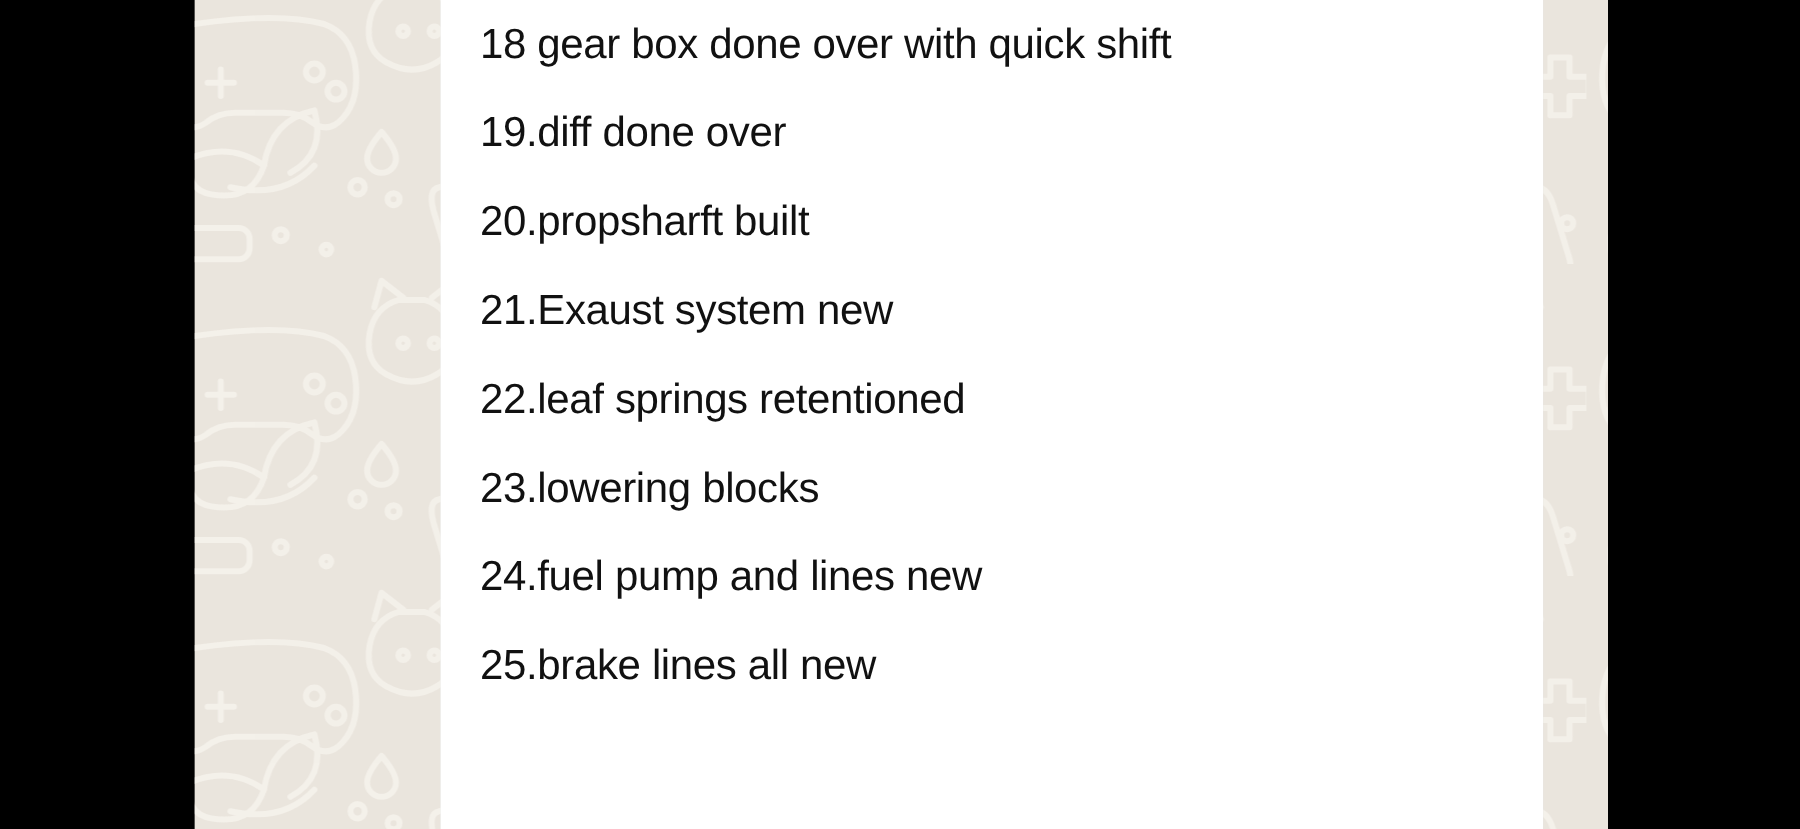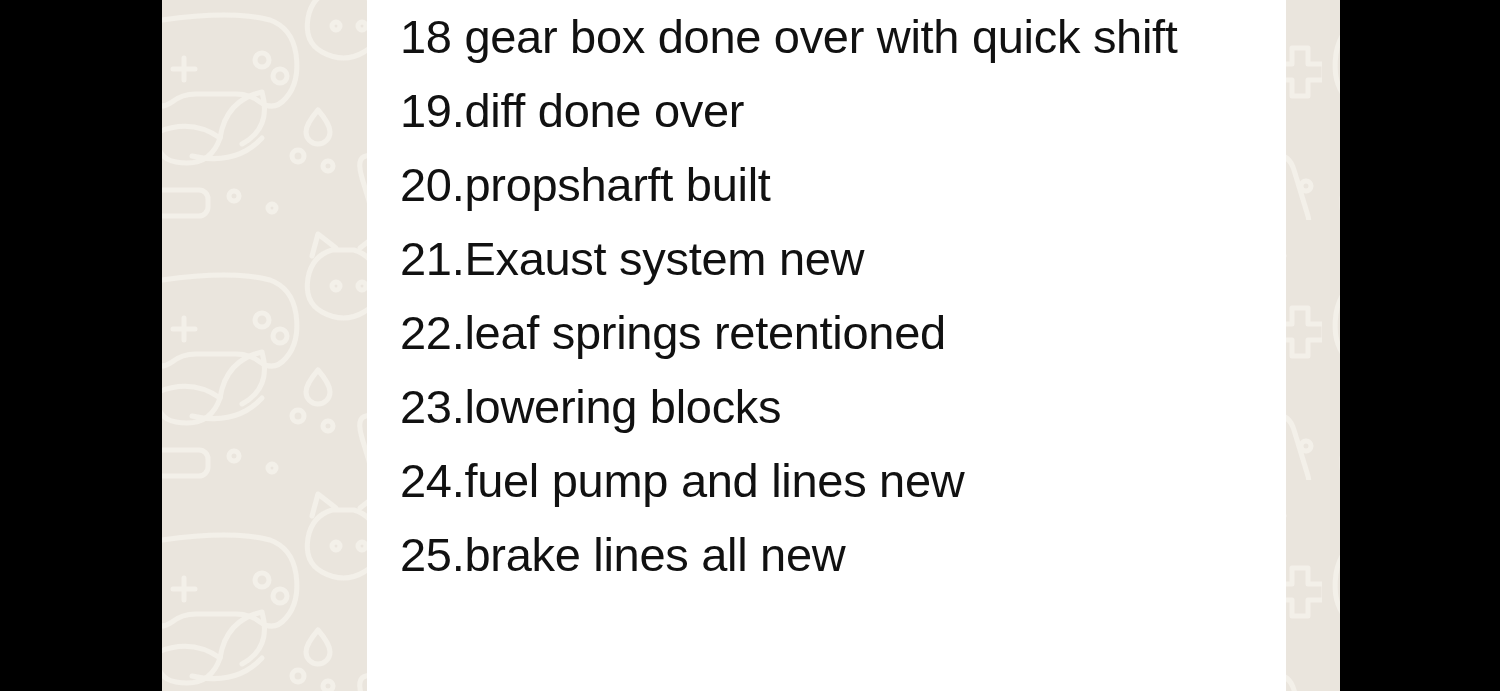--- a/index.html
+++ b/index.html
@@ -57,21 +57,21 @@
     box-shadow: 0 1px 0.5px rgba(11,20,26,0.13);
     z-index: 5;
     overflow: hidden;
   }
   .message-text {
     position: absolute;
     left: 33px;
     top: 28px;
     width: 860px;
     color: #111111;
-    font-size: 47px;
+    font-size: 35px;
     line-height: 74px;
     letter-spacing: -0.3px;
     font-weight: 400;
     white-space: pre-wrap;
     word-wrap: break-word;
   }
 </style>
 </head>
 <body>
 

